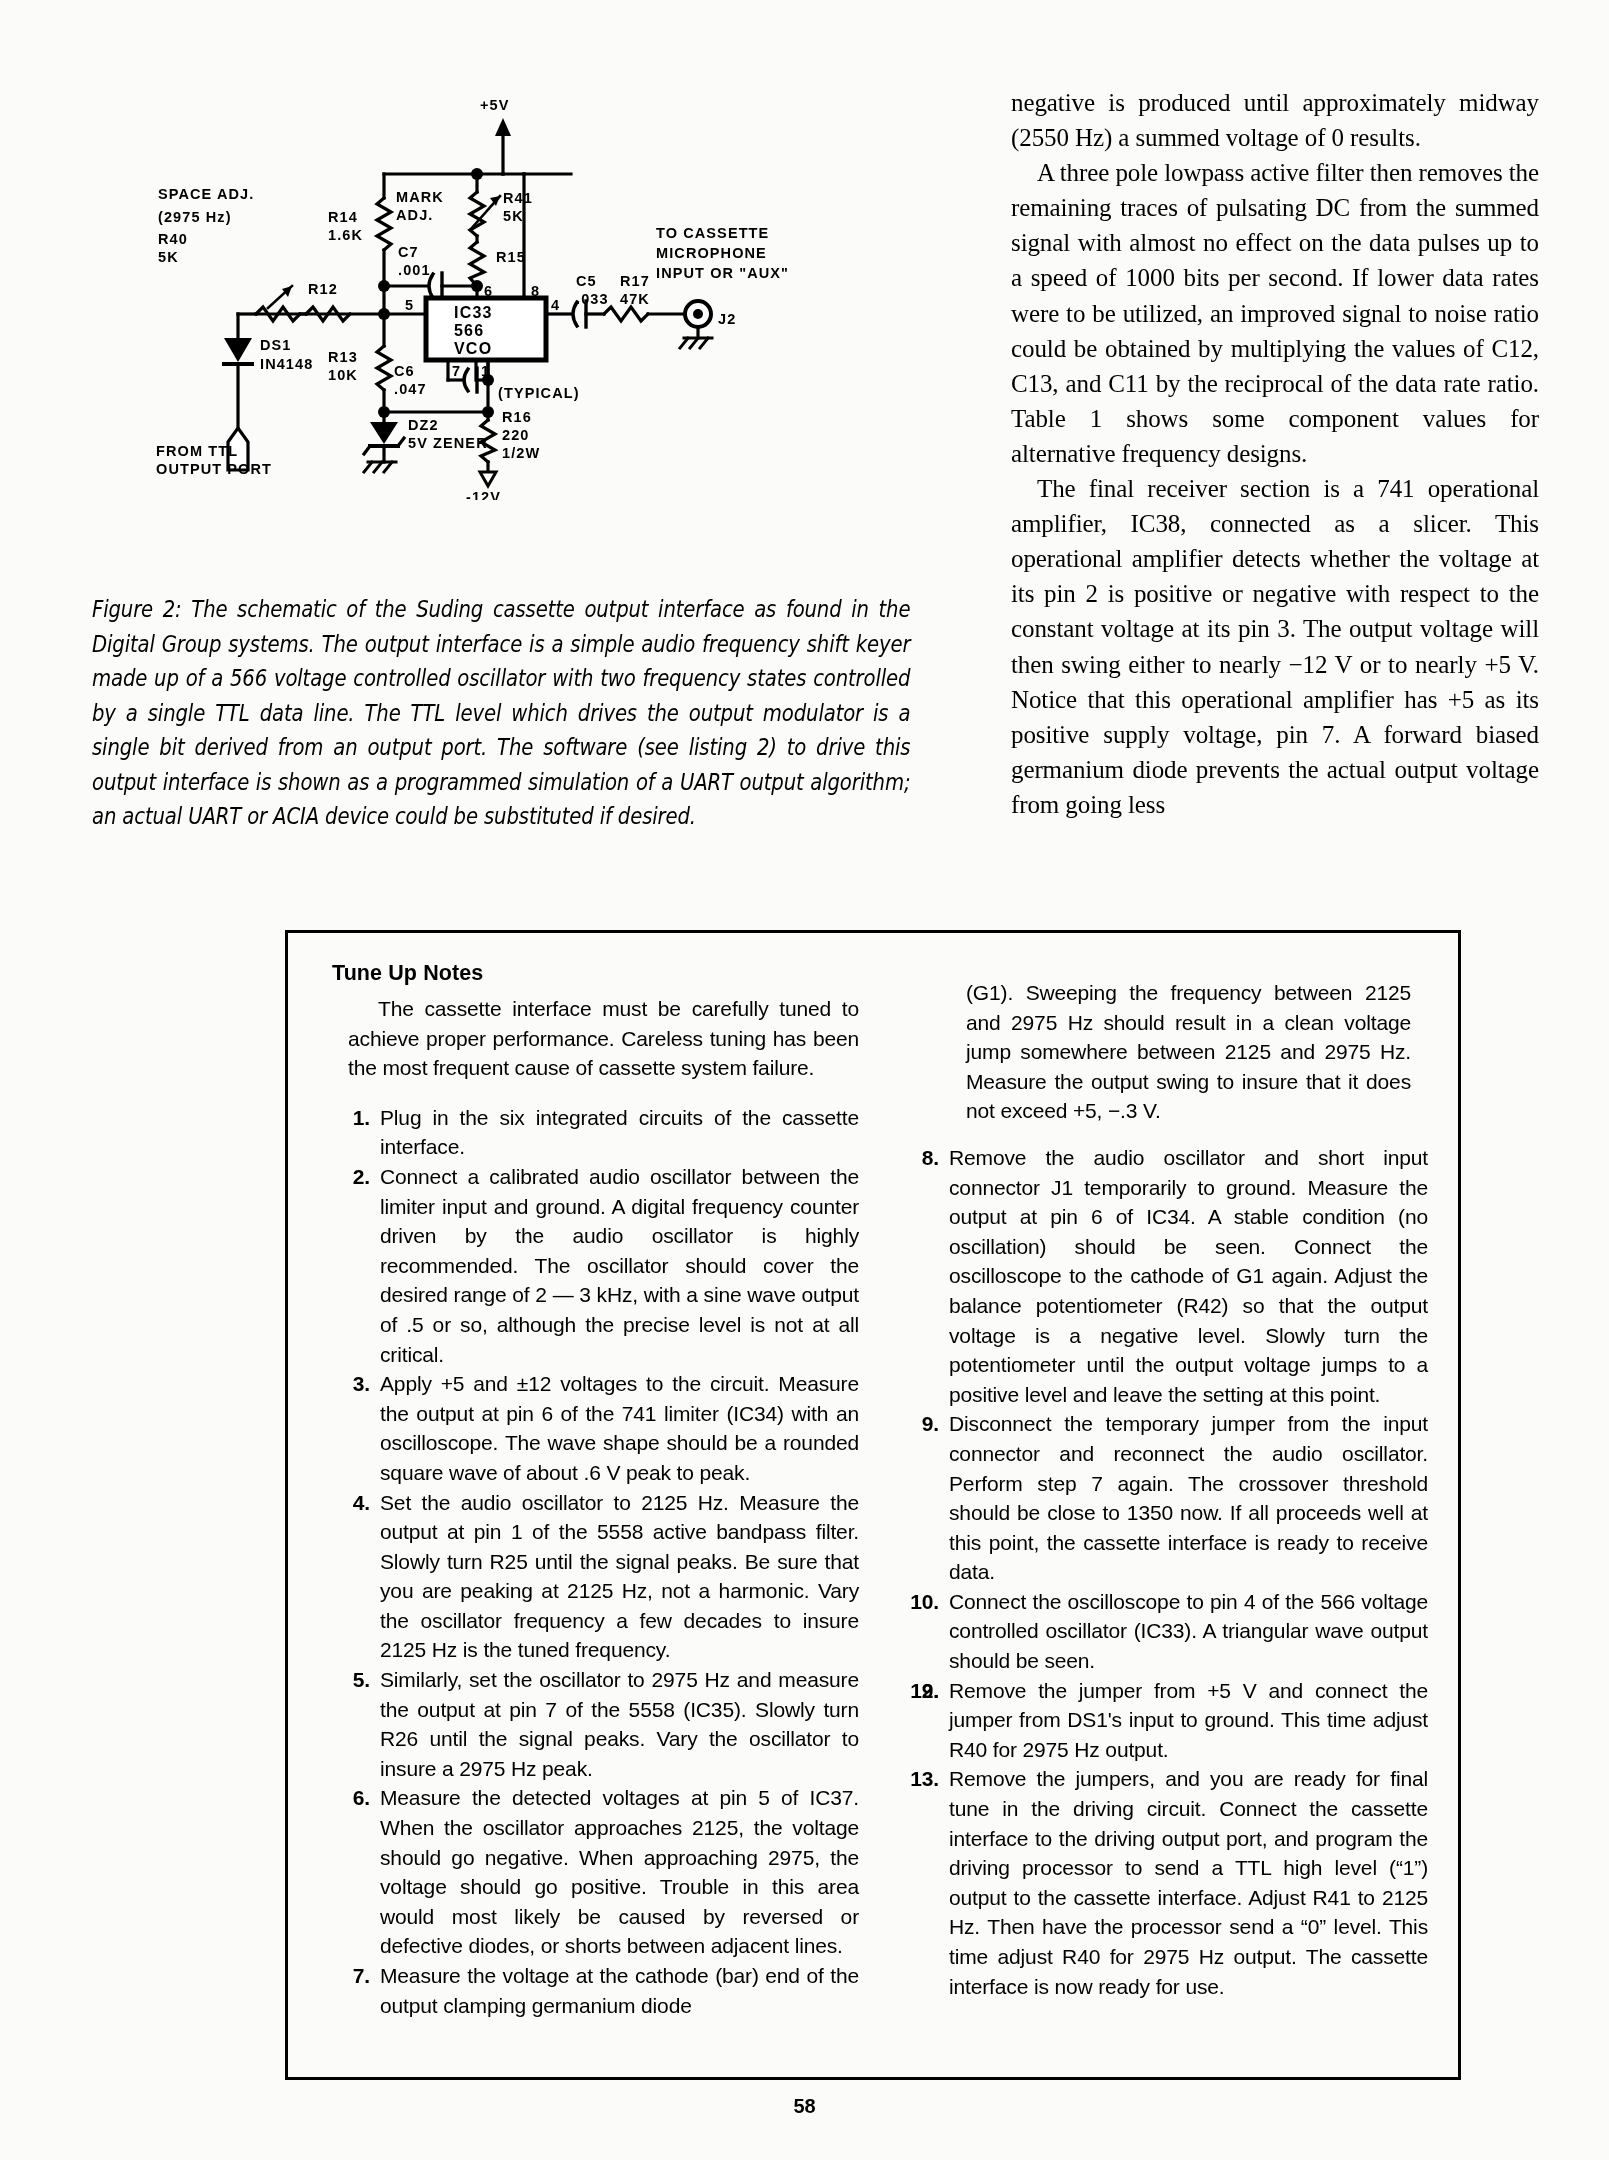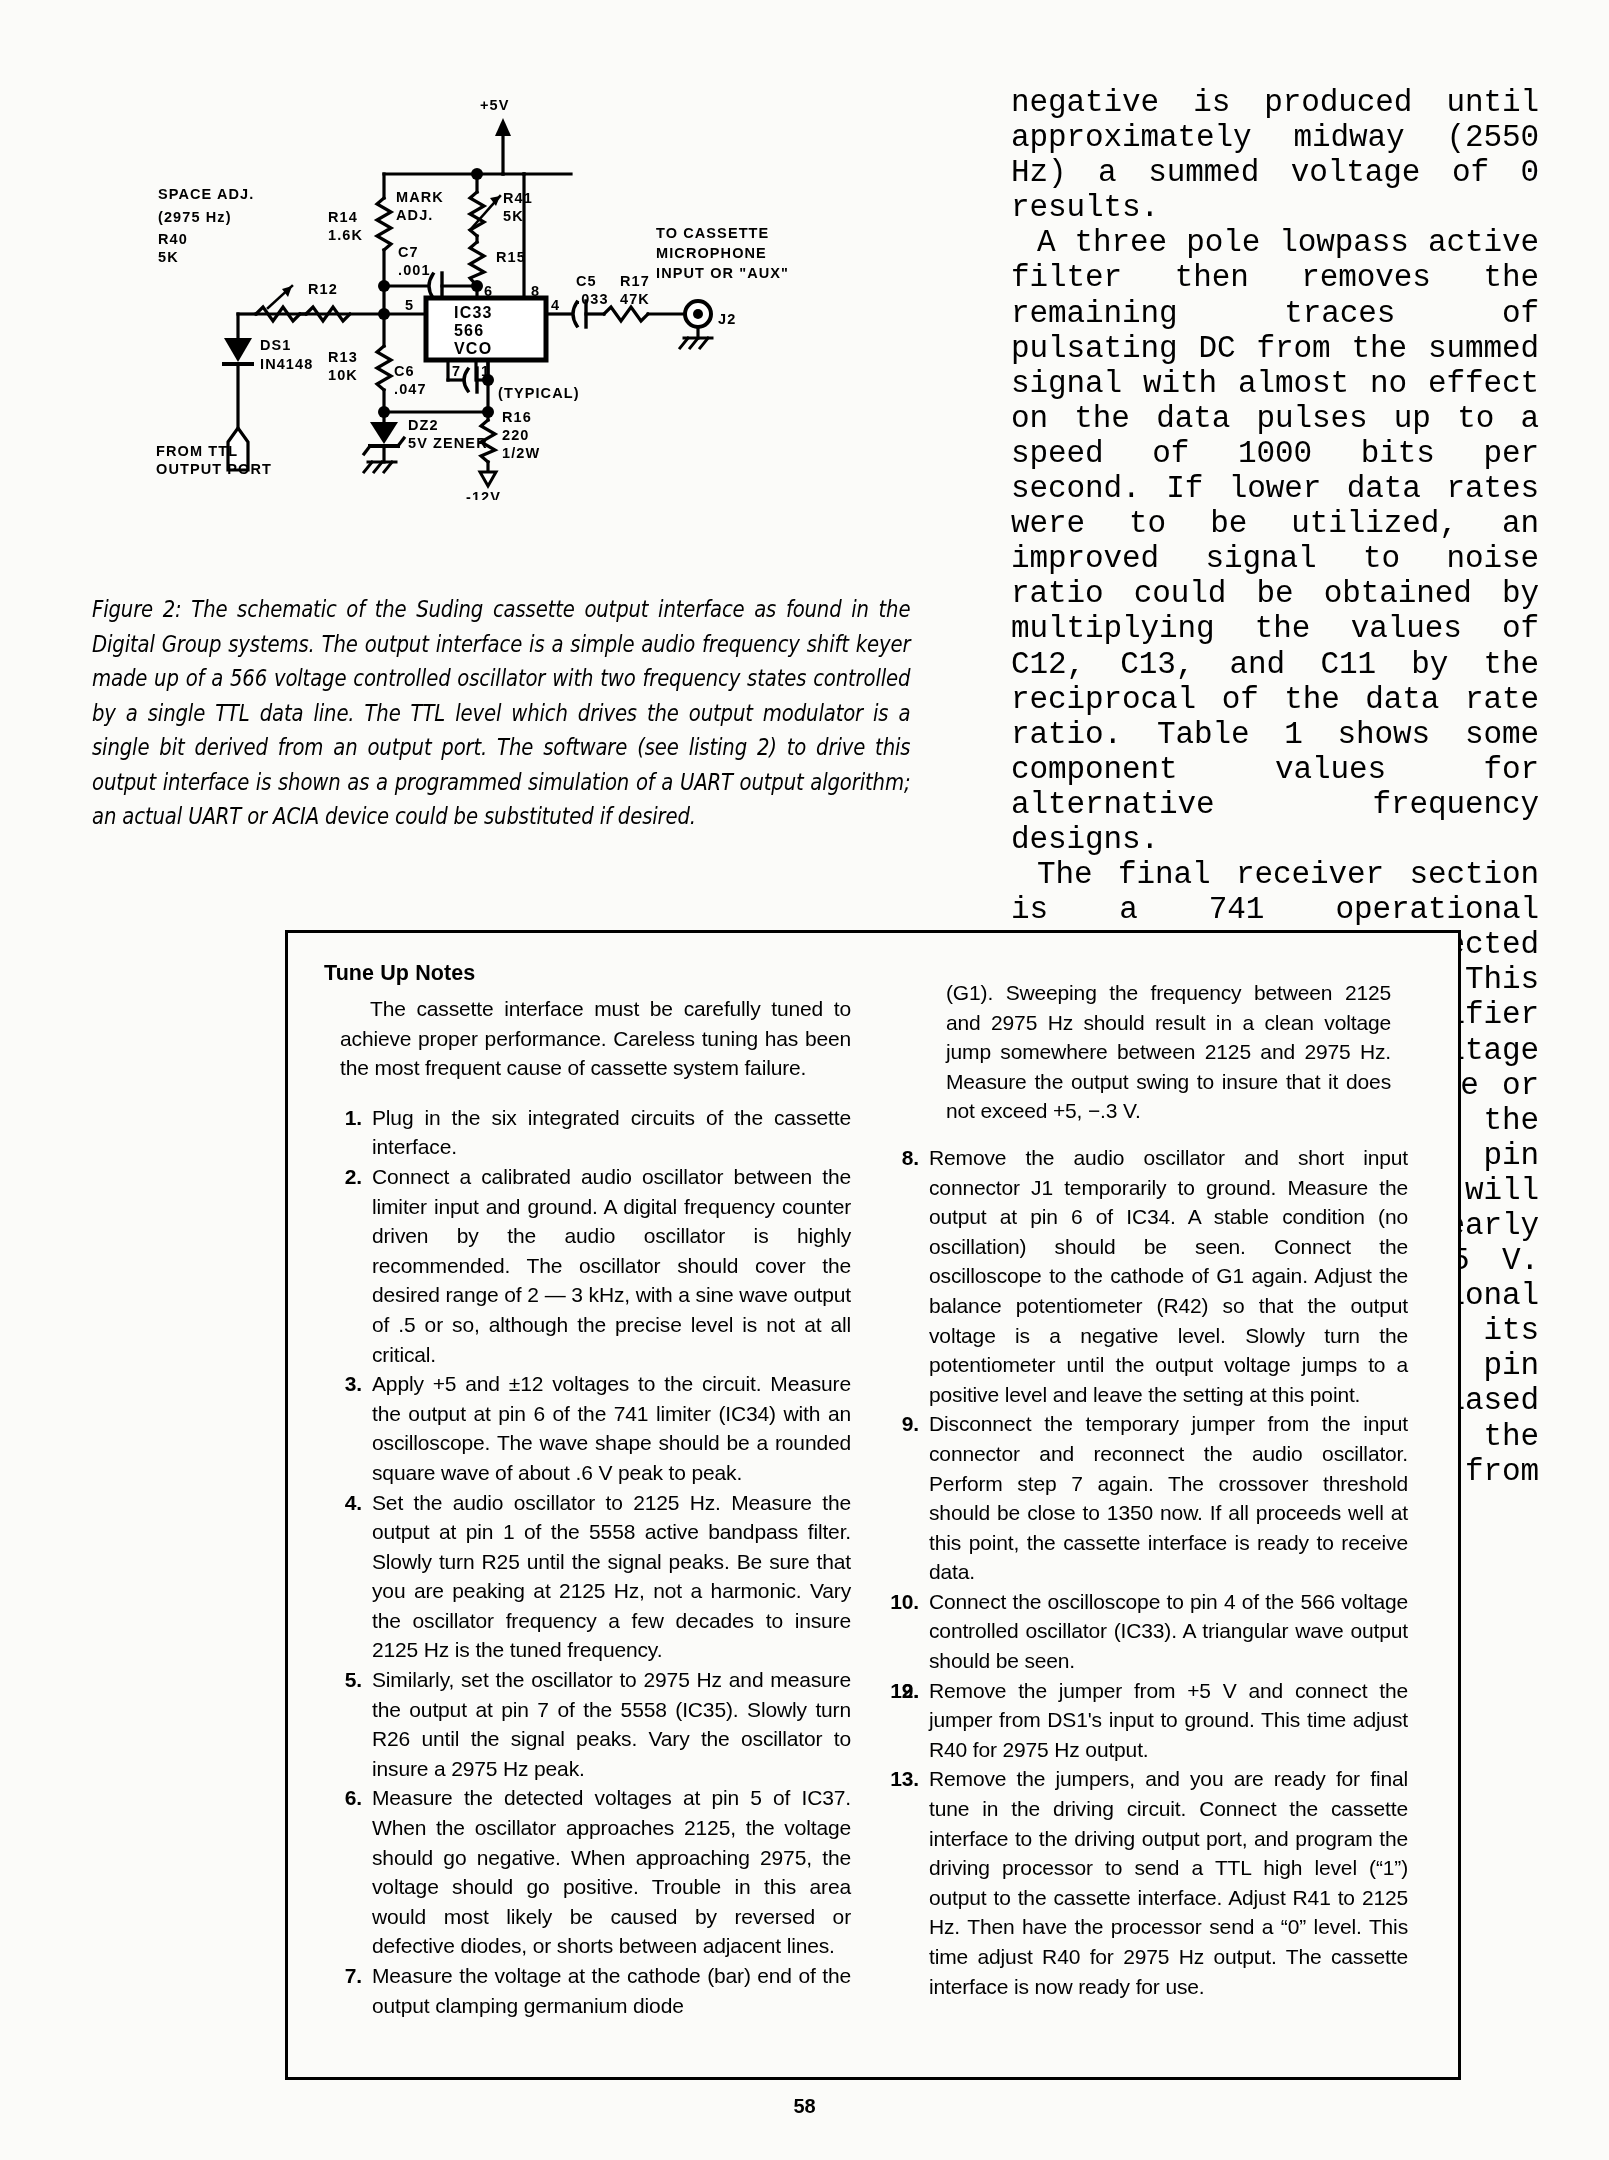--- a/index.html
+++ b/index.html
@@ -28,38 +28,38 @@
     text-align:justify;
     letter-spacing:-0.15px;
     font-stretch:condensed;
     transform:scaleX(0.93);
     transform-origin:left top;
   }
 
   
   .right-col{
     position:absolute;left:1011px;top:85px;width:528px;
-    font-family:Liberation Mono, monospace;
-    font-size:31px;
+    font-family:Liberation Serif, serif;
+    font-size:25px;
     line-height:35.1px;
     text-align:justify;
     text-justify:inter-word;
     letter-spacing:-0.1px;
   }
   .right-col p{margin:0;}
   .right-col p.ind{text-indent:26px;}
 
   
   .notes-box{
     position:absolute;left:285px;top:930px;width:1176px;height:1150px;
     border:3px solid #000;background:#fbfbf9;box-sizing:border-box;
   }
   .notes-cols{
-    position:absolute;left:36px;top:28px;width:1100px;
-    display:flex;gap:30px;
+    position:absolute;left:44px;top:28px;width:1100px;
+    display:flex;gap:42px;
   }
   .col{width:527px;}
   .notes-title{
     font-weight:bold;font-size:21.5px;letter-spacing:0.1px;margin:0 0 8px 0;
   }
   .notes-para{
     font-size:21px;line-height:29.6px;text-align:justify;text-indent:30px;
     margin:0 0 20px 16px;letter-spacing:-0.15px;
   }
   ol.steps{

